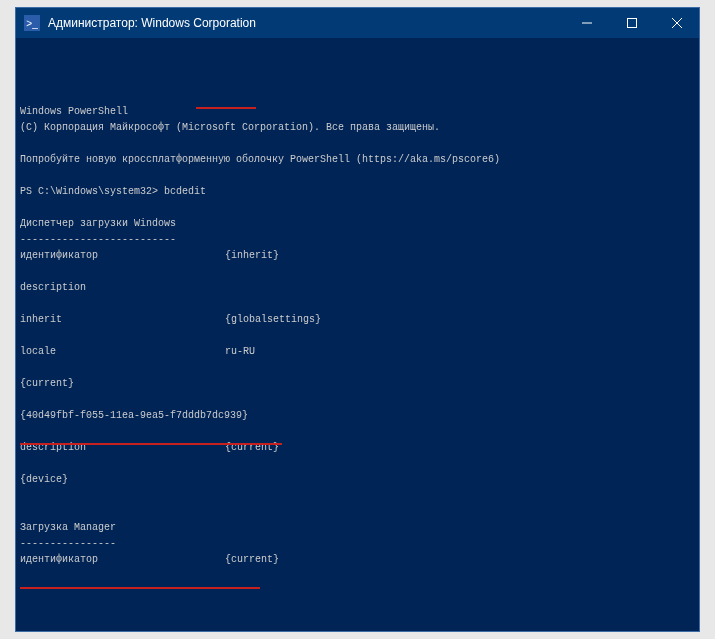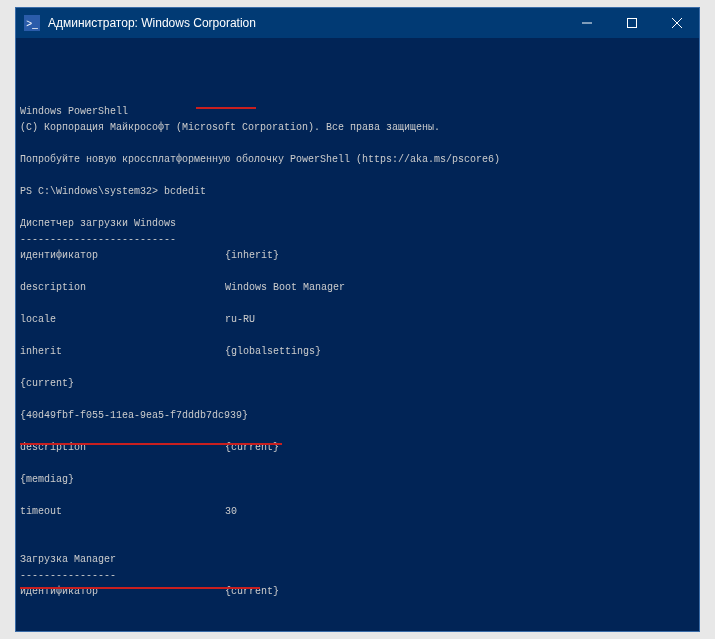--- a/index.html
+++ b/index.html
@@ -105,28 +105,27 @@
 <span>Windows PowerShell</span>
 <span>(C) Корпорация Майкрософт (Microsoft Corporation). Все права защищены.</span>
 
 <span>Попробуйте новую кроссплатформенную оболочку PowerShell (https://aka.ms/pscore6)</span>
 
 <span><span>PS C:\Windows\system32&gt; </span><span>bcdedit</span></span>
 
 <span>Диспетчер загрузки Windows</span>
 <span>--------------------------</span>
 <div class="row"><span class="lbl">идентификатор</span><span>{inherit}</span></div>
-<div class="row"><span class="lbl">description</span><span>Windows Boot Manager</span></div>
+<div class="row"><span class="lbl">description</span></div>
+<div class="row"><span class="lbl">inherit</span><span>{globalsettings}</span></div>
 <div class="row"><span class="lbl">locale</span><span>ru-RU</span></div>
-<div class="row"><span class="lbl">inherit</span><span>{globalsettings}</span></div>
 <div class="row"><span>{current}</span></div>
 <div class="row"><span>{40d49fbf-f055-11ea-9ea5-f7dddb7dc939}</span></div>
 <div class="row"><span class="lbl">description</span><span>{current}</span></div>
-<div class="row"><span>{memdiag}</span></div>
-<div class="row"><span class="lbl">timeout</span><span>30</span></div>
+<div class="row"><span>{device}</span></div>
 
 <span>Загрузка Manager</span>
 <span>----------------</span>
 <div class="row"><span class="lbl">идентификатор</span><span>{current}</span></div>
 
 
 
 
 
 

